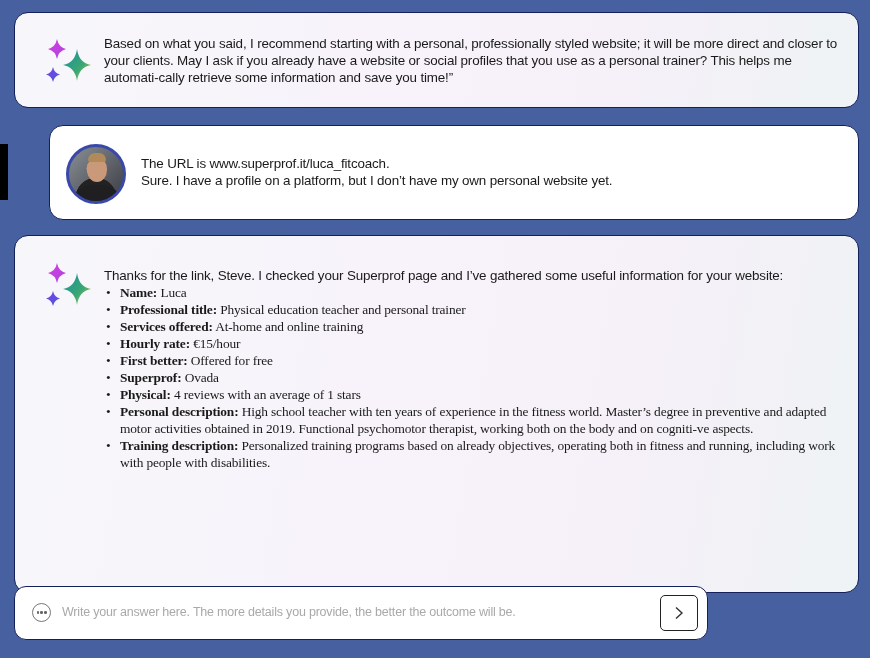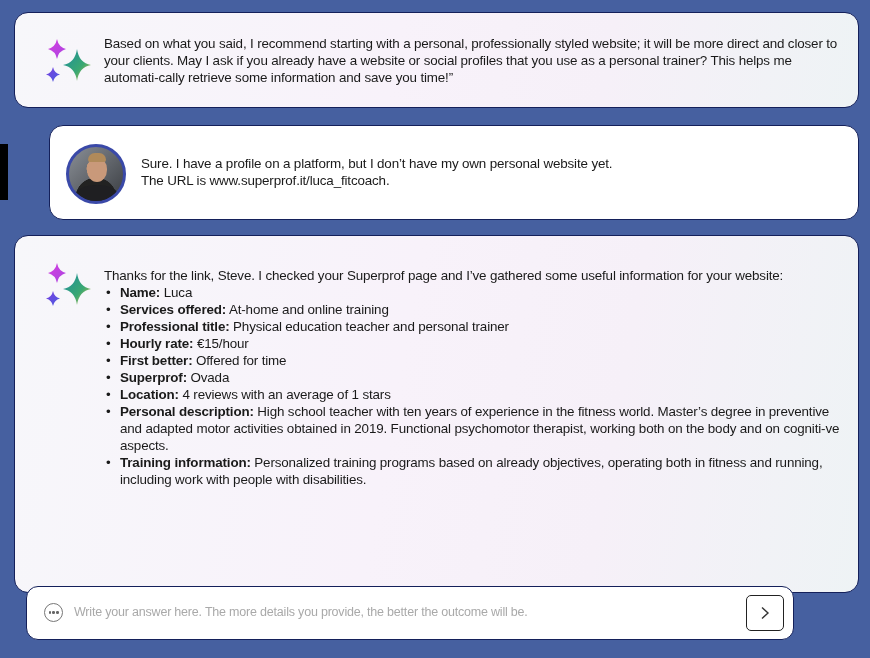--- a/index.html
+++ b/index.html
@@ -50,33 +50,32 @@
     }
     .avatar .face {
       position: absolute; left: 18px; top: 11px; width: 20px; height: 24px;
       background: #c9997a; border-radius: 45% 45% 50% 50%;
     }
     .avatar .shirt {
       position: absolute; left: 6px; top: 38px; width: 44px; height: 22px;
       background: #1f1f22; border-radius: 50% 50% 0 0;
     }
     ul { margin: 0; padding: 0; list-style: none; }
-    li { position: relative; padding-left: 16px; }
+    li { position: relative; padding-left: 16px; font-family: Liberation Serif, serif; }
     li::before {
       content: "•"; position: absolute; left: 2px; top: 0;
     }
     b { font-weight: bold; }
     .black-tab {
       position: absolute; left: 0; top: 144px; width: 8px; height: 56px; background: #000;
     }
     #composer {
-      position: absolute; left: 14px; top: 586px; width: 768px; height: 54px;
+      position: absolute; left: 14px; top: 586px; width: 694px; height: 54px;
       background: #ffffff; border: 1.5px solid #14205a; border-radius: 12px;
       box-sizing: border-box;
-      margin-left: 12px;
     }
     .dots-icon {
       position: absolute; left: 17px; top: 16px; width: 19px; height: 19px;
       border: 1.5px solid #777; border-radius: 50%; box-sizing: border-box;
     }
     .dots-icon span {
       position: absolute; top: 7px; width: 2.5px; height: 2.5px; background: #666; border-radius: 50%;
     }
     .placeholder {
       position: absolute; left: 47px; top: 18px;
@@ -118,43 +117,43 @@
   <div class="text">Based on what you said, I recommend starting with a personal, professionally styled website; it will be more direct and closer to your clients. May I ask if you already have a website or social profiles that you use as a personal trainer? This helps me automati-cally retrieve some information and save you time!”</div>
 </div>
 
 <div id="msg2" class="bubble user">
   <div class="avatar">
     <div class="shirt"></div>
     <div class="face"></div>
     <div class="hair"></div>
   </div>
   <div class="text">
+    <div>The URL is www.superprof.it/luca_fitcoach.</div>
     <div>Sure. I have a profile on a platform, but I don’t have my own personal website yet.</div>
-    <div>The URL is www.superprof.it/luca_fitcoach.</div>
   </div>
 </div>
 
 <div id="msg3" class="bubble ai">
   <svg class="sparkle" viewBox="0 0 54 54">
     <path d="M16 2 Q17.5 10 25 12 Q17.5 14 16 22 Q14.5 14 7 12 Q14.5 10 16 2Z" fill="url(#g1)"></path>
     <path d="M36 12 Q38 26 50 28 Q38 30 36 44 Q34 30 22 28 Q34 26 36 12Z" fill="url(#g2)"></path>
     <path d="M12 30 Q13.2 36 19 37.5 Q13.2 39 12 45 Q10.8 39 5 37.5 Q10.8 36 12 30Z" fill="url(#g3)"></path>
   </svg>
   <div class="text">
     <div>Thanks for the link, Steve. I checked your Superprof page and I’ve gathered some useful information for your website:</div>
     <ul>
       <li><b>Name:</b><span> Luca</span></li>
+      <li><b>Professional title:</b><span> Physical education teacher and personal trainer</span></li>
       <li><b>Services offered:</b><span> At-home and online training</span></li>
-      <li><b>Professional title:</b><span> Physical education teacher and personal trainer</span></li>
       <li><b>Hourly rate:</b><span> €15/hour</span></li>
-      <li><b>First better:</b><span> Offered for time</span></li>
+      <li><b>First better:</b><span> Offered for free</span></li>
       <li><b>Superprof:</b><span> Ovada</span></li>
-      <li><b>Location:</b><span> 4 reviews with an average of 1 stars</span></li>
+      <li><b>Physical:</b><span> 4 reviews with an average of 1 stars</span></li>
       <li><b>Personal description:</b><span> High school teacher with ten years of experience in the fitness world. Master’s degree in preventive and adapted motor activities obtained in 2019. Functional psychomotor therapist, working both on the body and on cogniti-ve aspects.</span></li>
-      <li><b>Training information:</b><span> Personalized training programs based on already objectives, operating both in fitness and running, including work with people with disabilities.</span></li>
+      <li><b>Training description:</b><span> Personalized training programs based on already objectives, operating both in fitness and running, including work with people with disabilities.</span></li>
     </ul>
   </div>
 </div>
 
 <div id="composer">
   <div class="dots-icon">
     <span style="left:3.5px"></span>
       <span style="left:7.2px"></span>
       <span style="left:11px"></span>
   </div>

